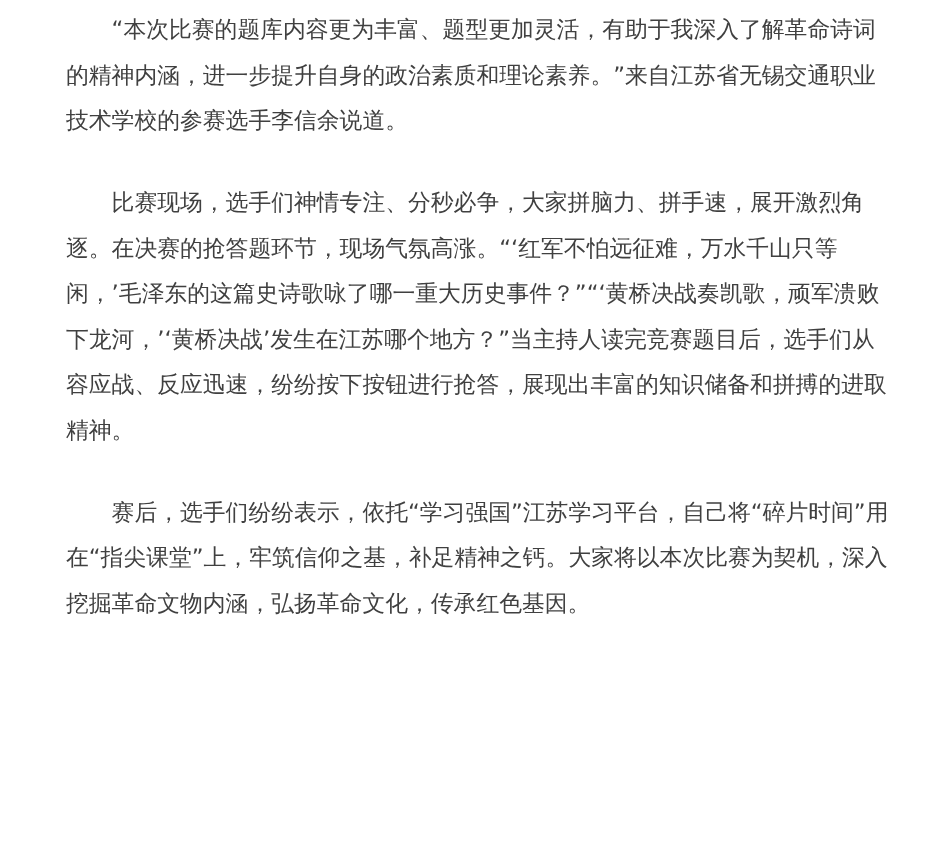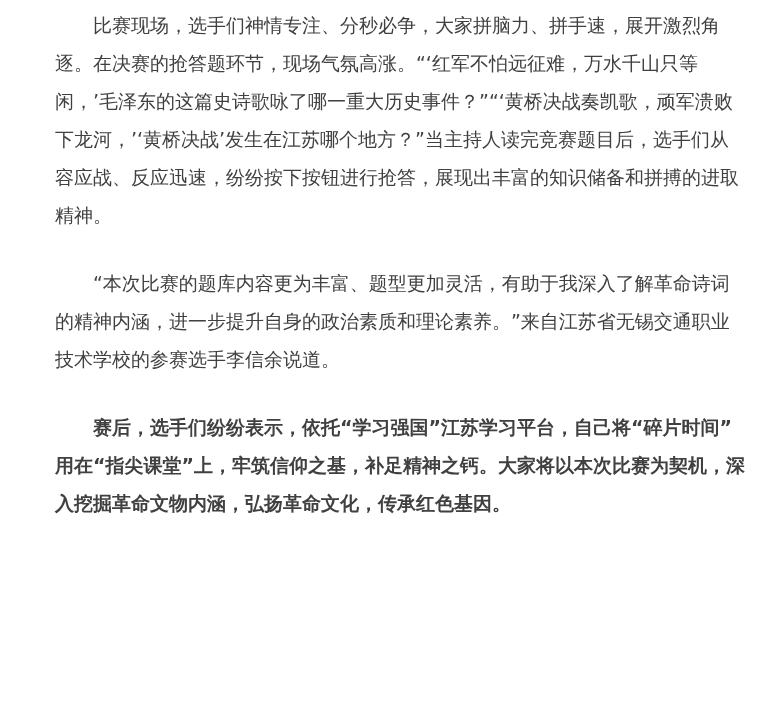--- a/index.html
+++ b/index.html
@@ -26,25 +26,24 @@
     line-height: 38px;
     color: #404040;
     text-align: left;
     text-indent: 2em;
     letter-spacing: 0;
     word-break: normal;
     overflow-wrap: break-word;
   }
   .para:last-child {
     margin-bottom: 0;
-    font-weight: bold;
   }
 </style>
 </head>
 <body>
 
 <div class="page">
   <main class="article">
+    <p class="para">“本次比赛的题库内容更为丰富、题型更加灵活，有助于我深入了解革命诗词的精神内涵，进一步提升自身的政治素质和理论素养。”来自江苏省无锡交通职业技术学校的参赛选手李信余说道。</p>
     <p class="para">比赛现场，选手们神情专注、分秒必争，大家拼脑力、拼手速，展开激烈角逐。在决赛的抢答题环节，现场气氛高涨。“‘红军不怕远征难，万水千山只等闲，’毛泽东的这篇史诗歌咏了哪一重大历史事件？”“‘黄桥决战奏凯歌，顽军溃败下龙河，’‘黄桥决战’发生在江苏哪个地方？”当主持人读完竞赛题目后，选手们从容应战、反应迅速，纷纷按下按钮进行抢答，展现出丰富的知识储备和拼搏的进取精神。</p>
-    <p class="para">“本次比赛的题库内容更为丰富、题型更加灵活，有助于我深入了解革命诗词的精神内涵，进一步提升自身的政治素质和理论素养。”来自江苏省无锡交通职业技术学校的参赛选手李信余说道。</p>
     <p class="para">赛后，选手们纷纷表示，依托“学习强国”江苏学习平台，自己将“碎片时间”用在“指尖课堂”上，牢筑信仰之基，补足精神之钙。大家将以本次比赛为契机，深入挖掘革命文物内涵，弘扬革命文化，传承红色基因。</p>
   </main>
 </div>
 
 </body></html>

